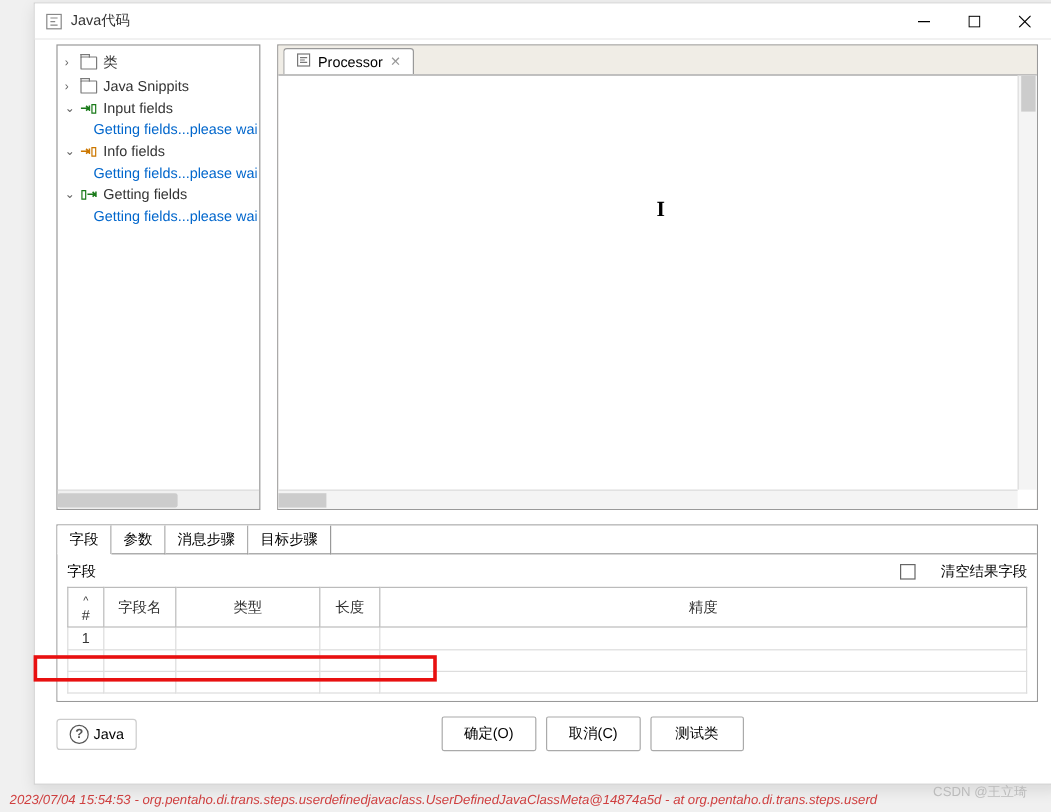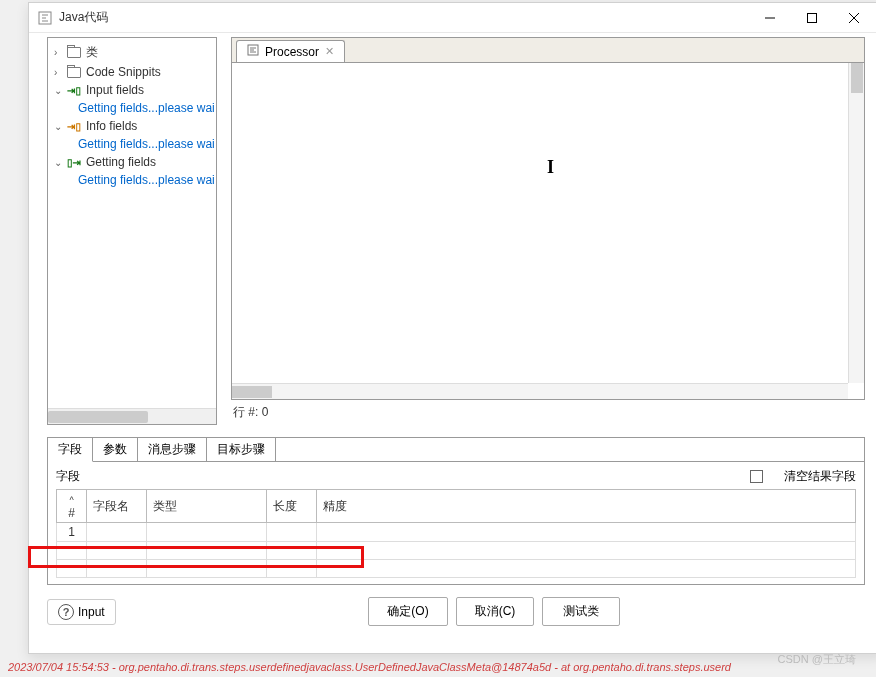--- a/index.html
+++ b/index.html
@@ -52,21 +52,21 @@
     .bottom-tabs { display: flex; background: #fff; }
     .bottom-tab { padding: 3px 10px; border-right: 1px solid #999; border-bottom: 1px solid #999; cursor: pointer; background: #fff; }
     .bottom-tab.active { border-bottom: 1px solid #fff; }
     .bottom-tabs-filler { flex: 1; border-bottom: 1px solid #999; }
     .bottom-tab-content { padding: 6px 8px; background: #fff; }
     .field-header-row { display: flex; justify-content: space-between; align-items: center; margin-bottom: 4px; }
     .checkbox-row { display: flex; align-items: center; gap: 21px; }
     .checkbox { width: 13px; height: 13px; border: 1px solid #666; }
     
     .data-table { width: 100%; border-collapse: collapse; border: 1px solid #bbb; }
-    .data-table th { border: 1px solid #bbb; padding: 2px 6px; text-align: left; font-weight: normal; background: #fff; color: #333; }
+    .data-table th { border: 1px solid #bbb; padding: 2px 6px; text-align: center; font-weight: normal; background: #fff; color: #333; }
     .data-table td { border: 1px solid #ddd; padding: 2px 6px; height: 18px; background: #fff; }
     .data-table th.idx { width: 30px; text-align: center; }
     .data-table td.idx { text-align: center; color: #333; }
     .data-table .empty-row td { height: 18px; }
     .highlight-box { position: absolute; border: 3px solid #e81010; pointer-events: none; }
     
     .button-row { display: flex; align-items: center; padding: 8px 18px; gap: 8px; }
     .help-btn { display: flex; align-items: center; gap: 4px; padding: 4px 10px; border: 1px solid #ccc; border-radius: 3px; cursor: pointer; background: #fff; }
     .help-icon { width: 16px; height: 16px; border: 1.5px solid #555; border-radius: 50%; display: flex; align-items: center; justify-content: center; font-size: 11px; color: #555; font-weight: bold; }
     .spacer { flex: 1; }
@@ -121,21 +121,21 @@
             <span class="tree-icon">
                 <span class="folder-icon"></span>
               </span>
             <span>类</span>
           </div>
           <div class="tree-item">
             <span class="tree-toggle">›</span>
             <span class="tree-icon">
                 <span class="folder-icon"></span>
               </span>
-            <span>Code Snippits</span>
+            <span>Java Snippits</span>
           </div>
           <div class="tree-item">
             <span class="tree-toggle">⌄</span>
             <span class="tree-icon field-in-icon">⇥▯</span>
             <span>Input fields</span>
           </div>
           <div class="tree-child">Getting fields...please wait</div>
           <div class="tree-item">
             <span class="tree-toggle">⌄</span>
             <span class="tree-icon field-info-icon">⇥▯</span>
@@ -172,21 +172,20 @@
         <div class="code-editor">
           <span class="cursor">I</span>
           <div class="editor-scroll-v">
             <div class="editor-scroll-v-thumb"></div>
           </div>
           <div class="editor-scroll-h">
             <div class="editor-scroll-h-thumb"></div>
           </div>
         </div>
       </div>
-      <div class="line-status">行 #: 0</div>
     </div>
   </div>
 
   <div class="bottom-tabs-area">
     <div class="bottom-tabs">
       <div class="bottom-tab active">字段</div>
       <div class="bottom-tab">参数</div>
       <div class="bottom-tab">消息步骤</div>
       <div class="bottom-tab">目标步骤</div>
       <div class="bottom-tabs-filler"></div>
@@ -232,21 +231,21 @@
               <td></td>
             </tr>
         </tbody>
       </table>
     </div>
   </div>
 
   <div class="button-row">
     <div class="help-btn">
       <span class="help-icon">?</span>
-      <span>Input</span>
+      <span>Java</span>
     </div>
     <div class="spacer"></div>
     <div class="action-btn">确定(O)</div>
     <div class="action-btn">取消(C)</div>
     <div class="action-btn">测试类</div>
     <div class="spacer"></div>
   </div>
 </div>
 
 <div class="highlight-box" style="left:28px; top:546px; width:336px; height:22px;"></div>

